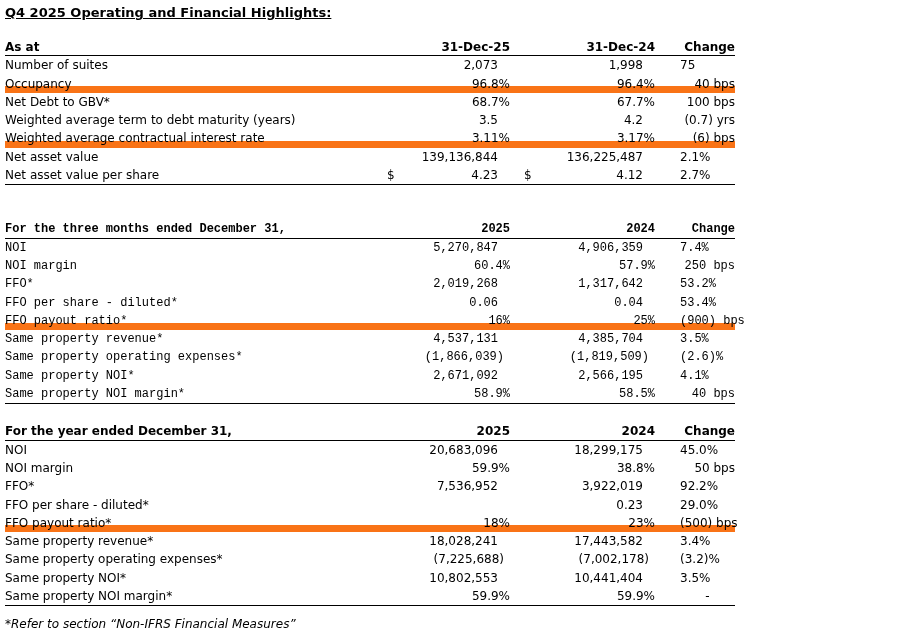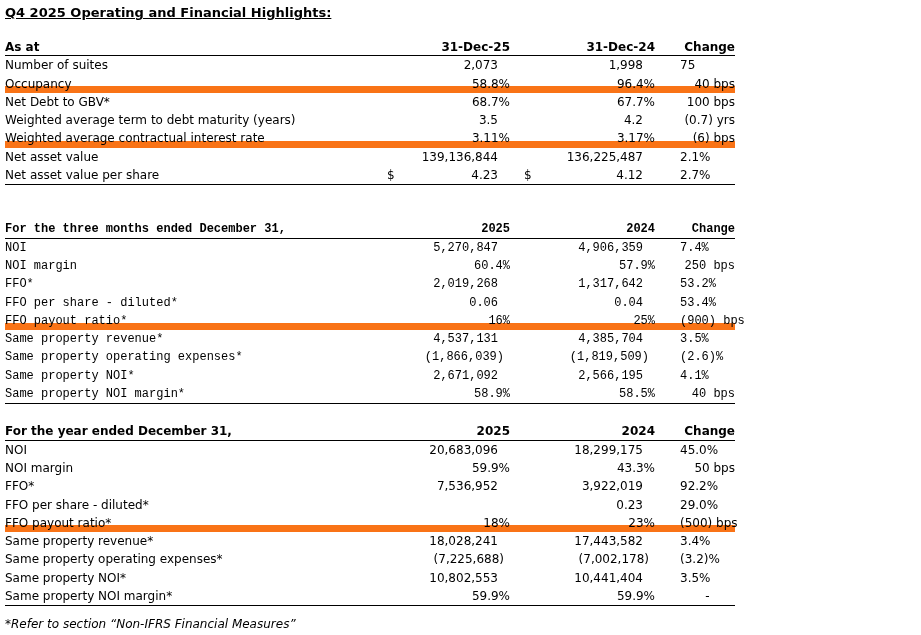--- a/index.html
+++ b/index.html
@@ -75,21 +75,21 @@
             <span class="cur"></span>
             <span class="val">1,998</span>
           </div>
     <div class="c c3 a-left">75</div>
   </div>
 
   <div class="row rule-below">
     <div class="c label">Occupancy</div>
     <div class="c c1 suf-pct">
             <span class="cur"></span>
-            <span class="val">58.8%</span>
+            <span class="val">96.8%</span>
           </div>
     <div class="c c2 suf-pct">
             <span class="cur"></span>
             <span class="val">96.4%</span>
           </div>
     <div class="c c3 a-right">40 bps</div>
   </div>
 
   <div class="row">
     <div class="c label">Net Debt to GBV*</div>
@@ -307,21 +307,21 @@
   </div>
 
   <div class="row">
     <div class="c label">NOI margin</div>
     <div class="c c1 suf-pct">
             <span class="cur"></span>
             <span class="val">59.9%</span>
           </div>
     <div class="c c2 suf-pct">
             <span class="cur"></span>
-            <span class="val">43.3%</span>
+            <span class="val">38.8%</span>
           </div>
     <div class="c c3 a-right">50 bps</div>
   </div>
 
   <div class="row">
     <div class="c label">FFO*</div>
     <div class="c c1 suf-none">
             <span class="cur"></span>
             <span class="val">7,536,952</span>
           </div>

